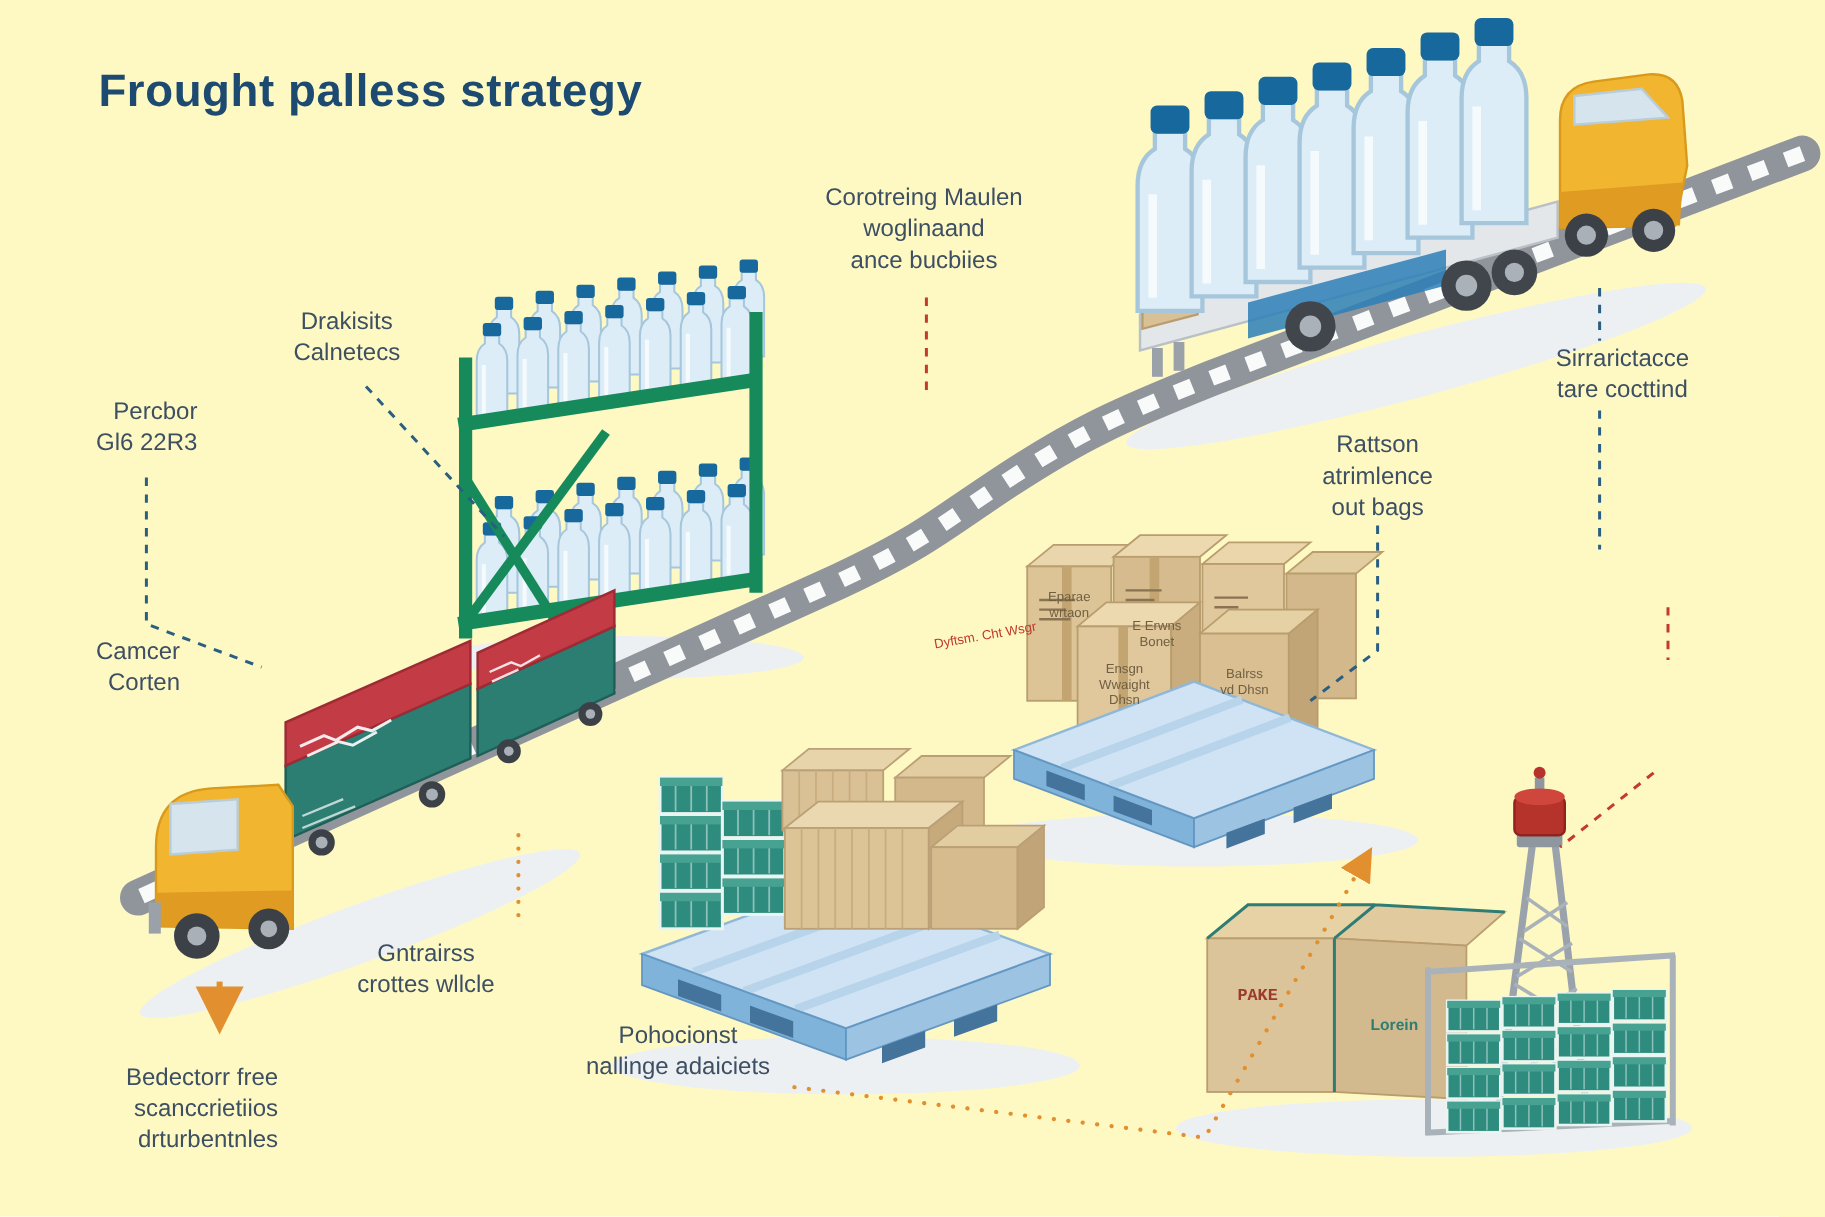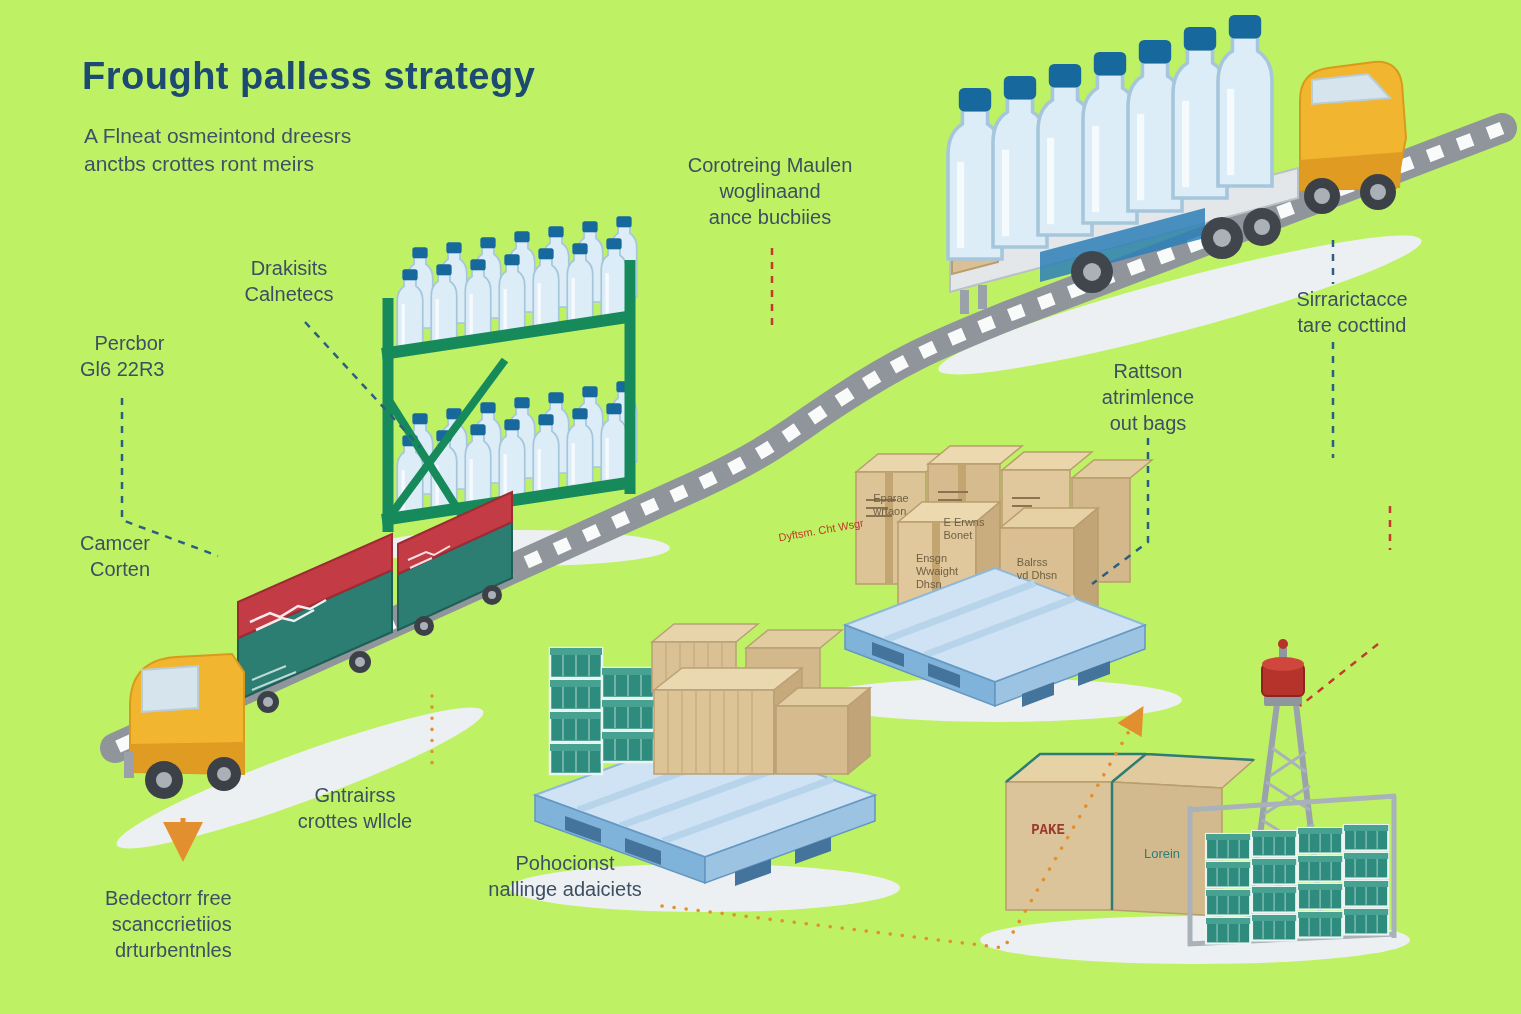--- a/index.html
+++ b/index.html
@@ -1,28 +1,28 @@
 <!DOCTYPE html>
 <html><head>
 <meta charset="utf-8">
 <style>
   html,body{margin:0;padding:0;background:#ffffff;}
-  .stage{position:relative;width:1521px;height:1014px;background:#bef264;overflow:hidden;
+  .stage{position:relative;width:1521px;height:1014px;background:#fef9c3;overflow:hidden;
          font-family:"Liberation Sans",sans-serif;}
   .stage svg{position:absolute;left:0;top:0;}
   .title{position:absolute;left:82px;top:55px;margin:0;font-size:38px;font-weight:700;
          color:#1d4a70;letter-spacing:.5px;}
   .subtitle{position:absolute;left:84px;top:122px;font-size:21px;line-height:1.35;
          color:#3f5166;white-space:pre-line;}
   .label{position:absolute;font-size:20px;line-height:1.3;color:#3d4f63;white-space:pre-line;text-align:right;}
   .label.center{transform:translateX(-50%);text-align:center;}
   .marking{position:absolute;font-size:11px;line-height:1.2;color:#6f5f43;white-space:pre-line;
-         transform:translateX(-50%);text-align:left;}
+         transform:translateX(-50%);text-align:center;}
   .marking.brand{font-weight:700;font-size:14px;color:#9b3b2e;font-family:Liberation Mono, monospace;}
-  .marking.brand2{font-weight:400;font-size:13px;color:#2e7d74;}
+  .marking.brand2{font-weight:700;font-size:13px;color:#2e7d74;}
   .red-note{position:absolute;left:778px;top:524px;font-size:11px;color:#c0392b;
          transform:rotate(-10deg);white-space:nowrap;}
 </style>
 </head>
 <body>
 
 <div class="stage">
 
 <svg width="1521" height="1014" viewBox="0 0 1521 1014">
   <defs>
@@ -279,22 +279,20 @@
     <path d="M1378,644 L1300,706"></path>
   </g>
   <g stroke="#e2902f" fill="none">
     <path d="M432,696 L432,764" stroke-width="3.5" stroke-linecap="round" stroke-dasharray="0.1 11"></path>
     <path d="M183,818 L183,852" stroke-width="5" marker-end="url(#arrowO)"></path>
     <path d="M662,906 L1004,948 L1140,712" stroke-width="3.5" stroke-linecap="round" stroke-dasharray="0.1 12" marker-end="url(#arrowO)"></path>
   </g>
 </svg>
 
 <h1 class="title">Frought palless strategy</h1>
-<div class="subtitle">A Flneat osmeintond dreesrs
-anctbs crottes ront meirs</div>
 
 <div class="label center" style="left:289px;top:255px">Drakisits
 Calnetecs</div>
 <div class="label" style="left:80px;top:330px">Percbor
 Gl6 22R3</div>
 <div class="label" style="left:80px;top:530px">Camcer
 Corten</div>
 <div class="label center" style="left:770px;top:152px">Corotreing Maulen
 woglinaand
 ance bucbiies</div>

